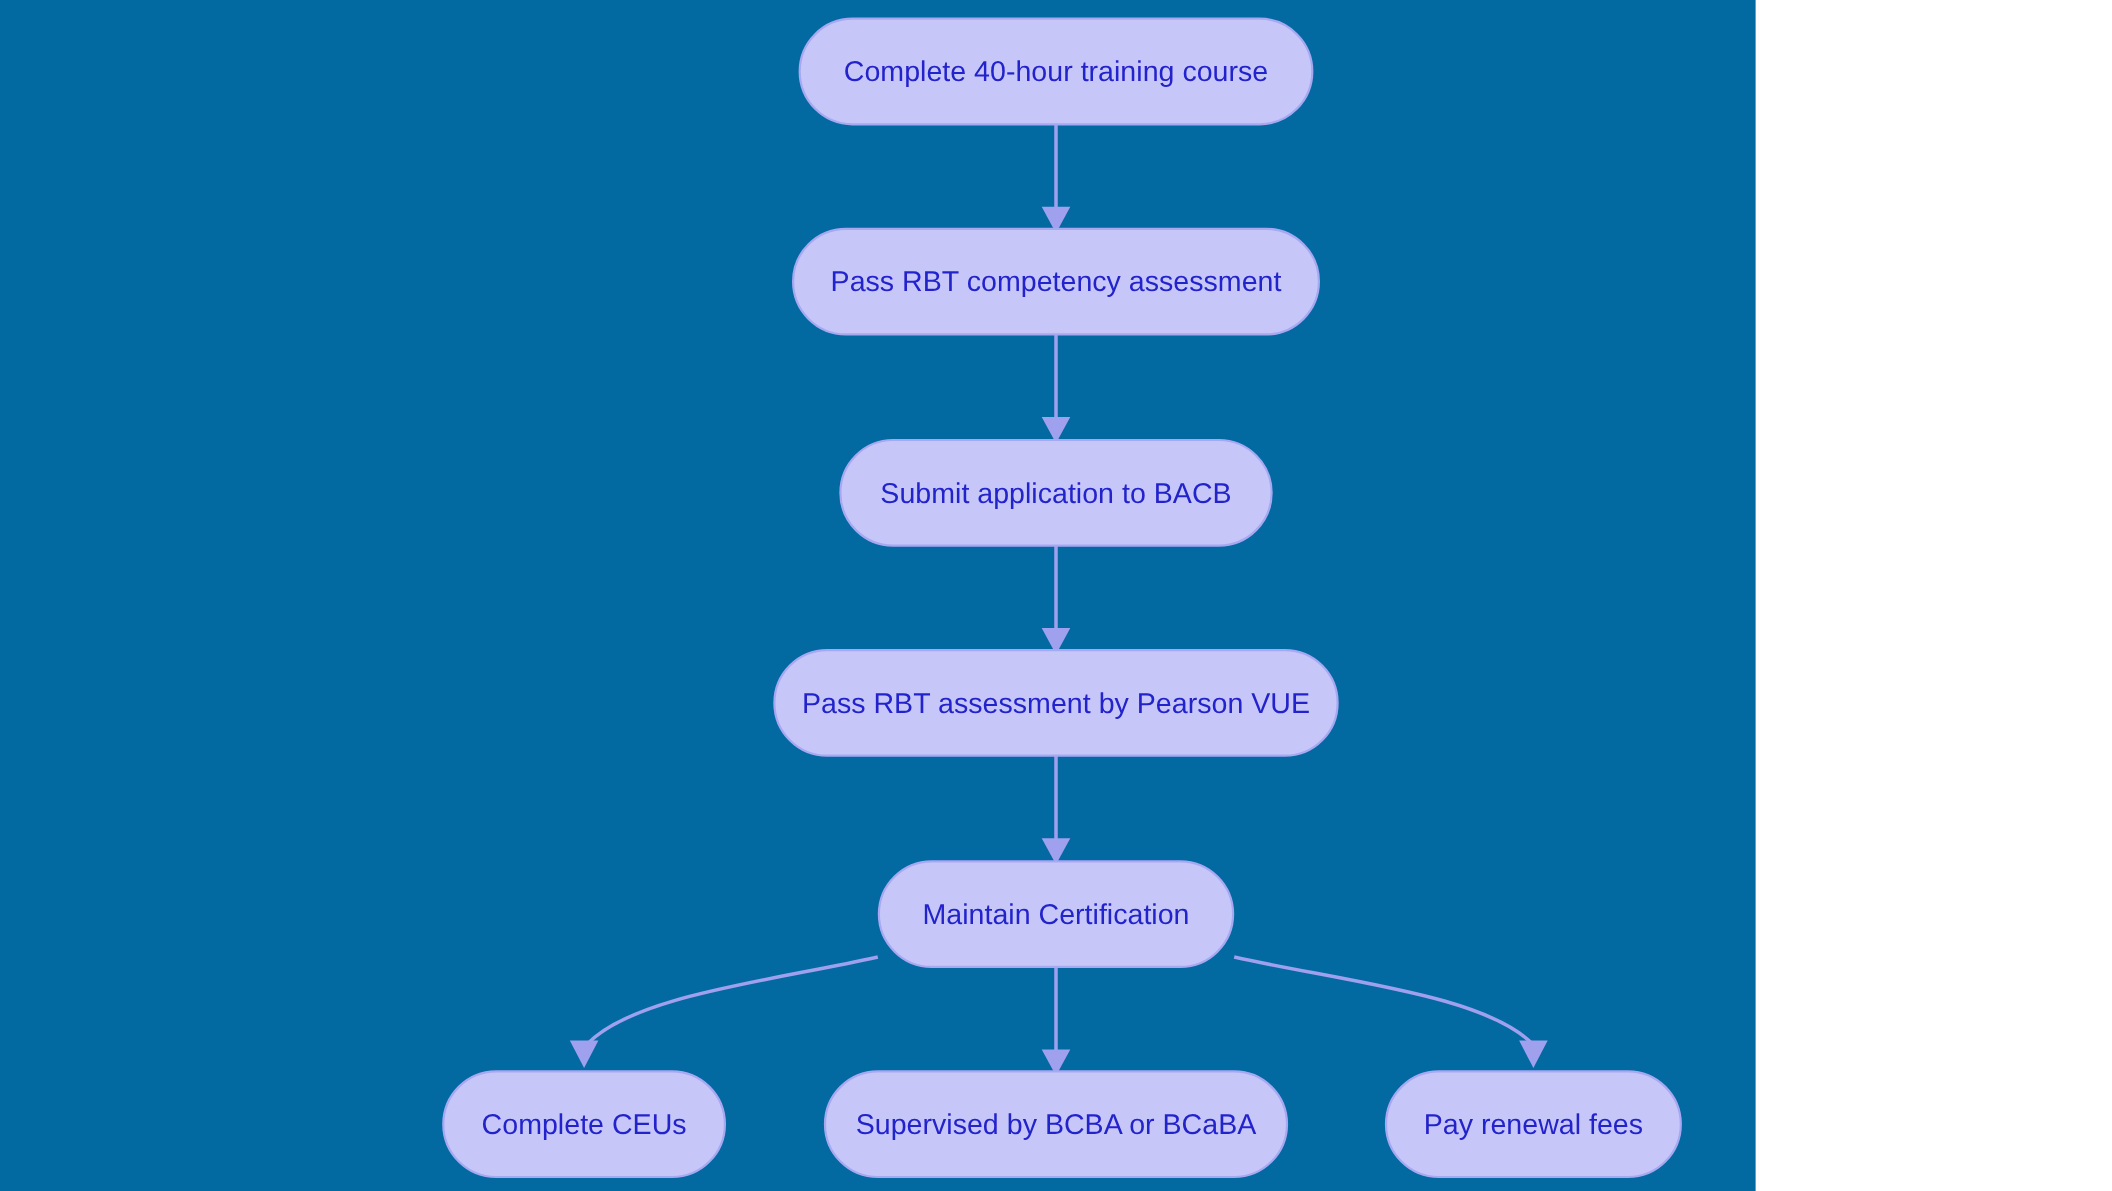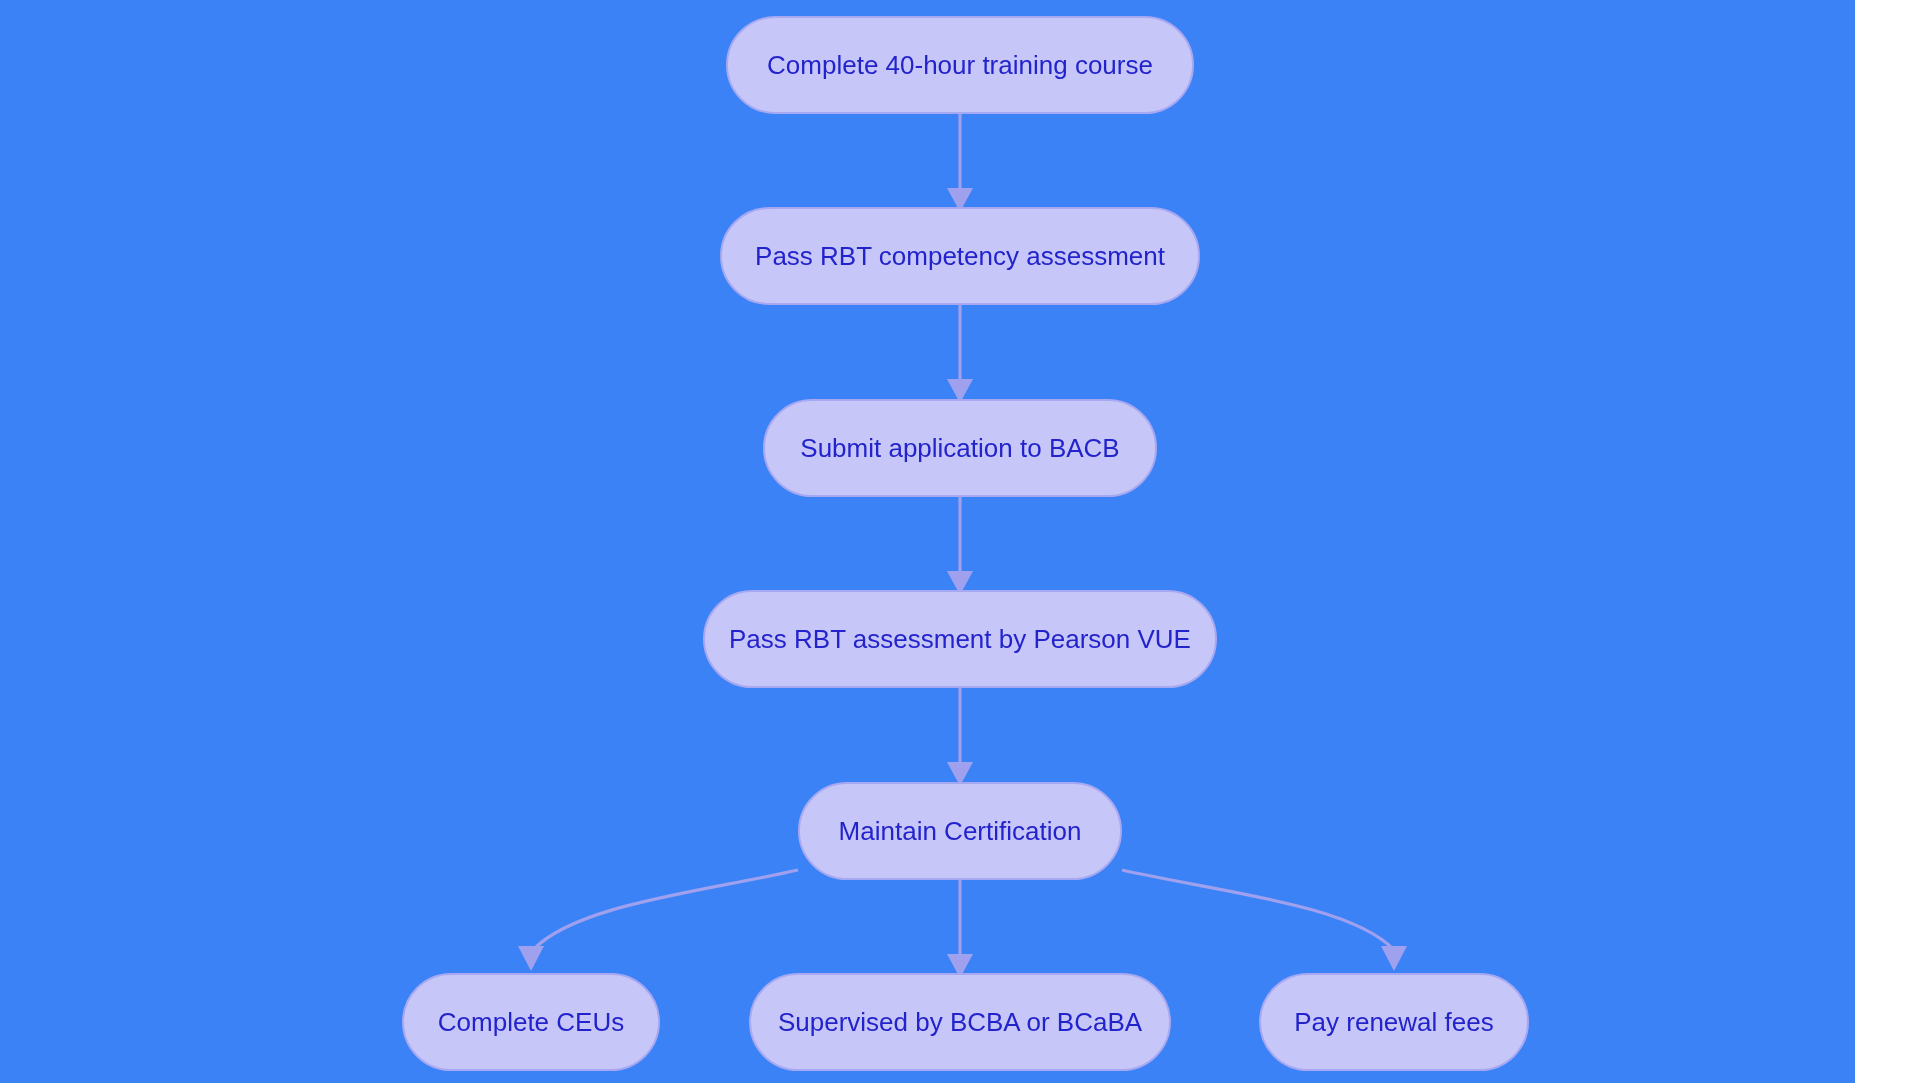--- a/index.html
+++ b/index.html
@@ -9,24 +9,23 @@
     background: #ffffff;
   }
   body {
     width: 1920px;
     height: 1083px;
     overflow: hidden;
     font-family: "Liberation Sans", sans-serif;
   }
   #flowchart-root {
     position: relative;
-    width: 1827px;
+    width: 1596px;
     height: 1083px;
-    background: #3b82f6;
-    padding-left: 28px;
+    background: #0369a1;
   }
   svg#flow-svg {
     position: absolute;
     top: 0;
     left: 0;
     width: 1920px;
     height: 1083px;
     display: block;
   }
   .node-shape {

